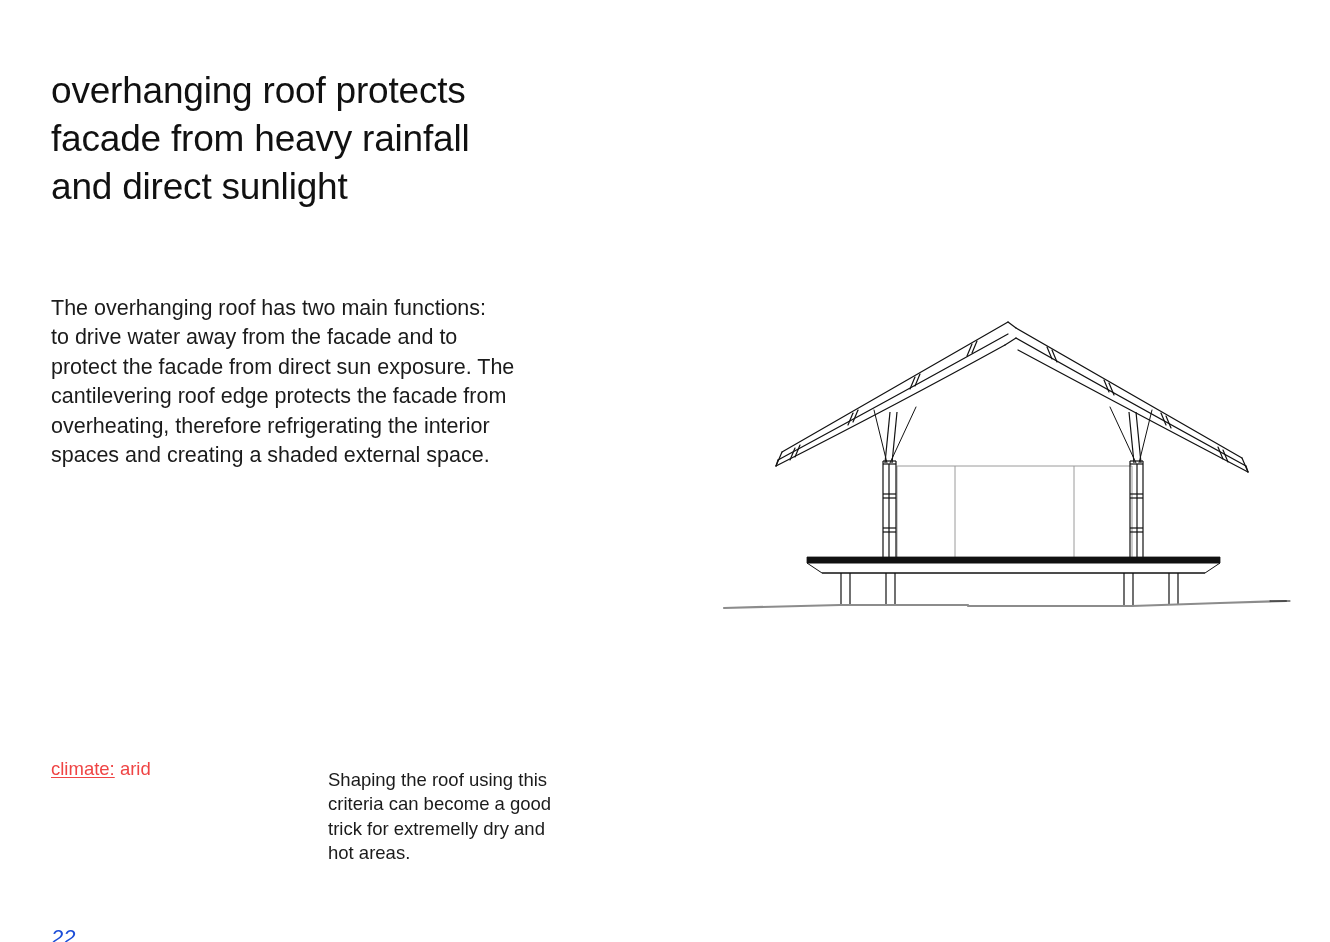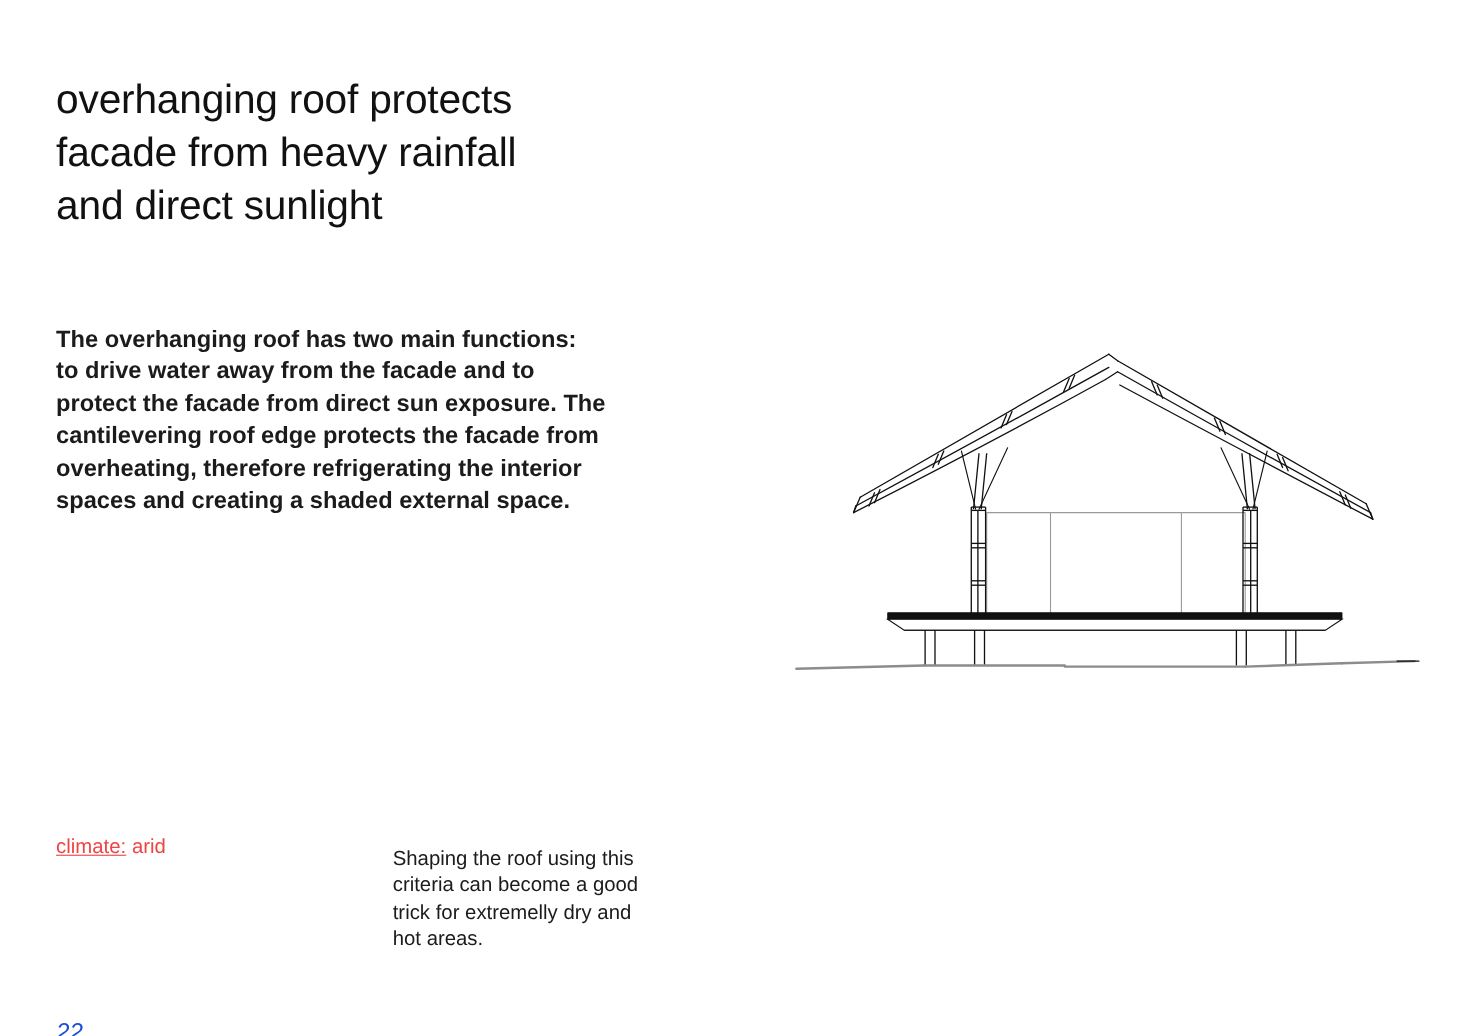--- a/index.html
+++ b/index.html
@@ -34,21 +34,21 @@
   }
 
   
   .body-text {
     position: absolute;
     left: 51px;
     top: 272px;
     width: 555px;
     font-size: 21.5px;
     line-height: 29.6px;
-    font-weight: 700;
+    font-weight: 400;
     color: #1b1b1b;
     white-space: pre-line;
   }
 
   
   .meta-block {
     position: absolute;
     left: 51px;
     top: 757px;
     width: 260px;
@@ -67,21 +67,20 @@
   
   .caption {
     position: absolute;
     left: 328px;
     top: 749px;
     width: 250px;
     font-size: 18.5px;
     line-height: 24.6px;
     color: #1b1b1b;
     white-space: pre-line;
-    margin-left: 29px;
   }
 
   
   .folio {
     position: absolute;
     left: 51px;
     top: 924px;
     font-size: 22px;
     line-height: 28px;
     color: #1d4ed8;

